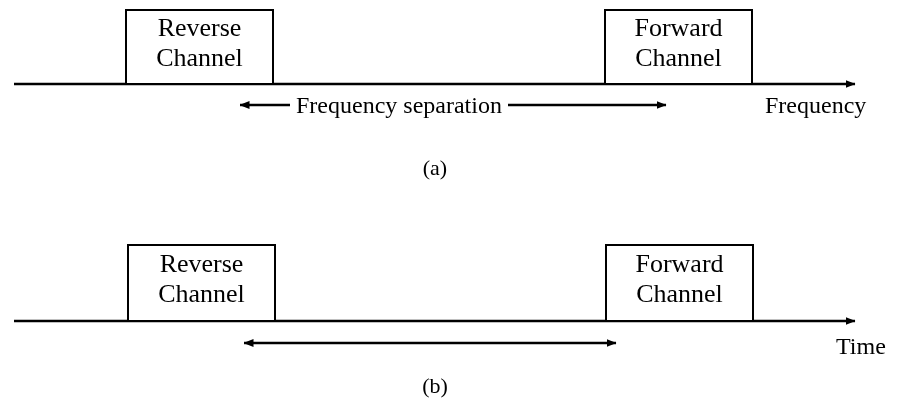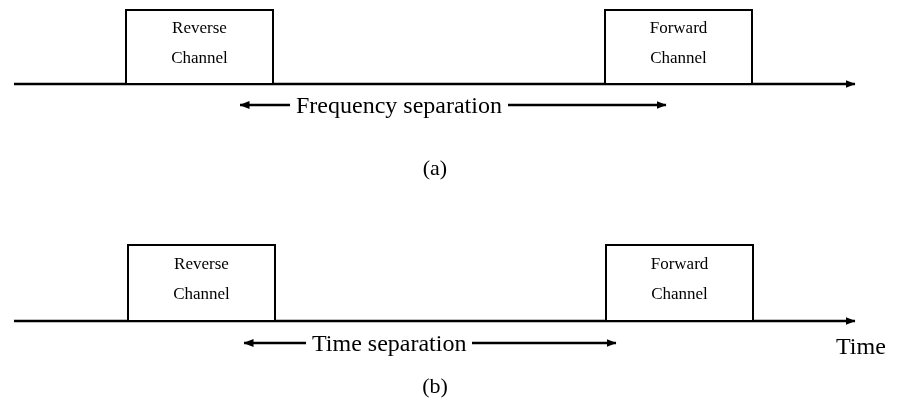--- a/index.html
+++ b/index.html
@@ -27,21 +27,21 @@
     left: 0;
     top: 0;
     width: 910px;
     height: 405px;
     display: block;
   }
   .channel-label {
     position: absolute;
     text-align: center;
     font-family: "Liberation Serif", "DejaVu Serif", serif;
-    font-size: 17px;
+    font-size: 26px;
     line-height: 30px;
     color: #000000;
     white-space: nowrap;
     pointer-events: none;
   }
   .sep-label {
     position: absolute;
     font-family: "Liberation Serif", "DejaVu Serif", serif;
     font-size: 24px;
     line-height: 24px;
@@ -110,32 +110,32 @@
     <div>Channel</div>
   </div>
 
   <div class="channel-label" style="left:605px; top:13px; width:147px;">
     <div>Forward</div>
     <div>Channel</div>
   </div>
 
   <div class="sep-label" style="left:290px; top:93px;">Frequency separation</div>
 
+  <div class="axis-name" style="left:765px; top:93px;">Frequency</div>
 
   <div class="panel-caption" style="left:395px; top:157px; width:80px;">(a)</div>
 
   <div class="channel-label" style="left:128px; top:249px; width:147px;">
     <div>Reverse</div>
     <div>Channel</div>
   </div>
 
   <div class="channel-label" style="left:606px; top:249px; width:147px;">
     <div>Forward</div>
     <div>Channel</div>
   </div>
 
-  <div class="sep-label" style="left:306px; top:331px;">Time separation</div>
 
   <div class="axis-name" style="left:836px; top:334px;">Time</div>
 
   <div class="panel-caption" style="left:395px; top:375px; width:80px;">(b)</div>
 
 </div>
 
 </body></html>

